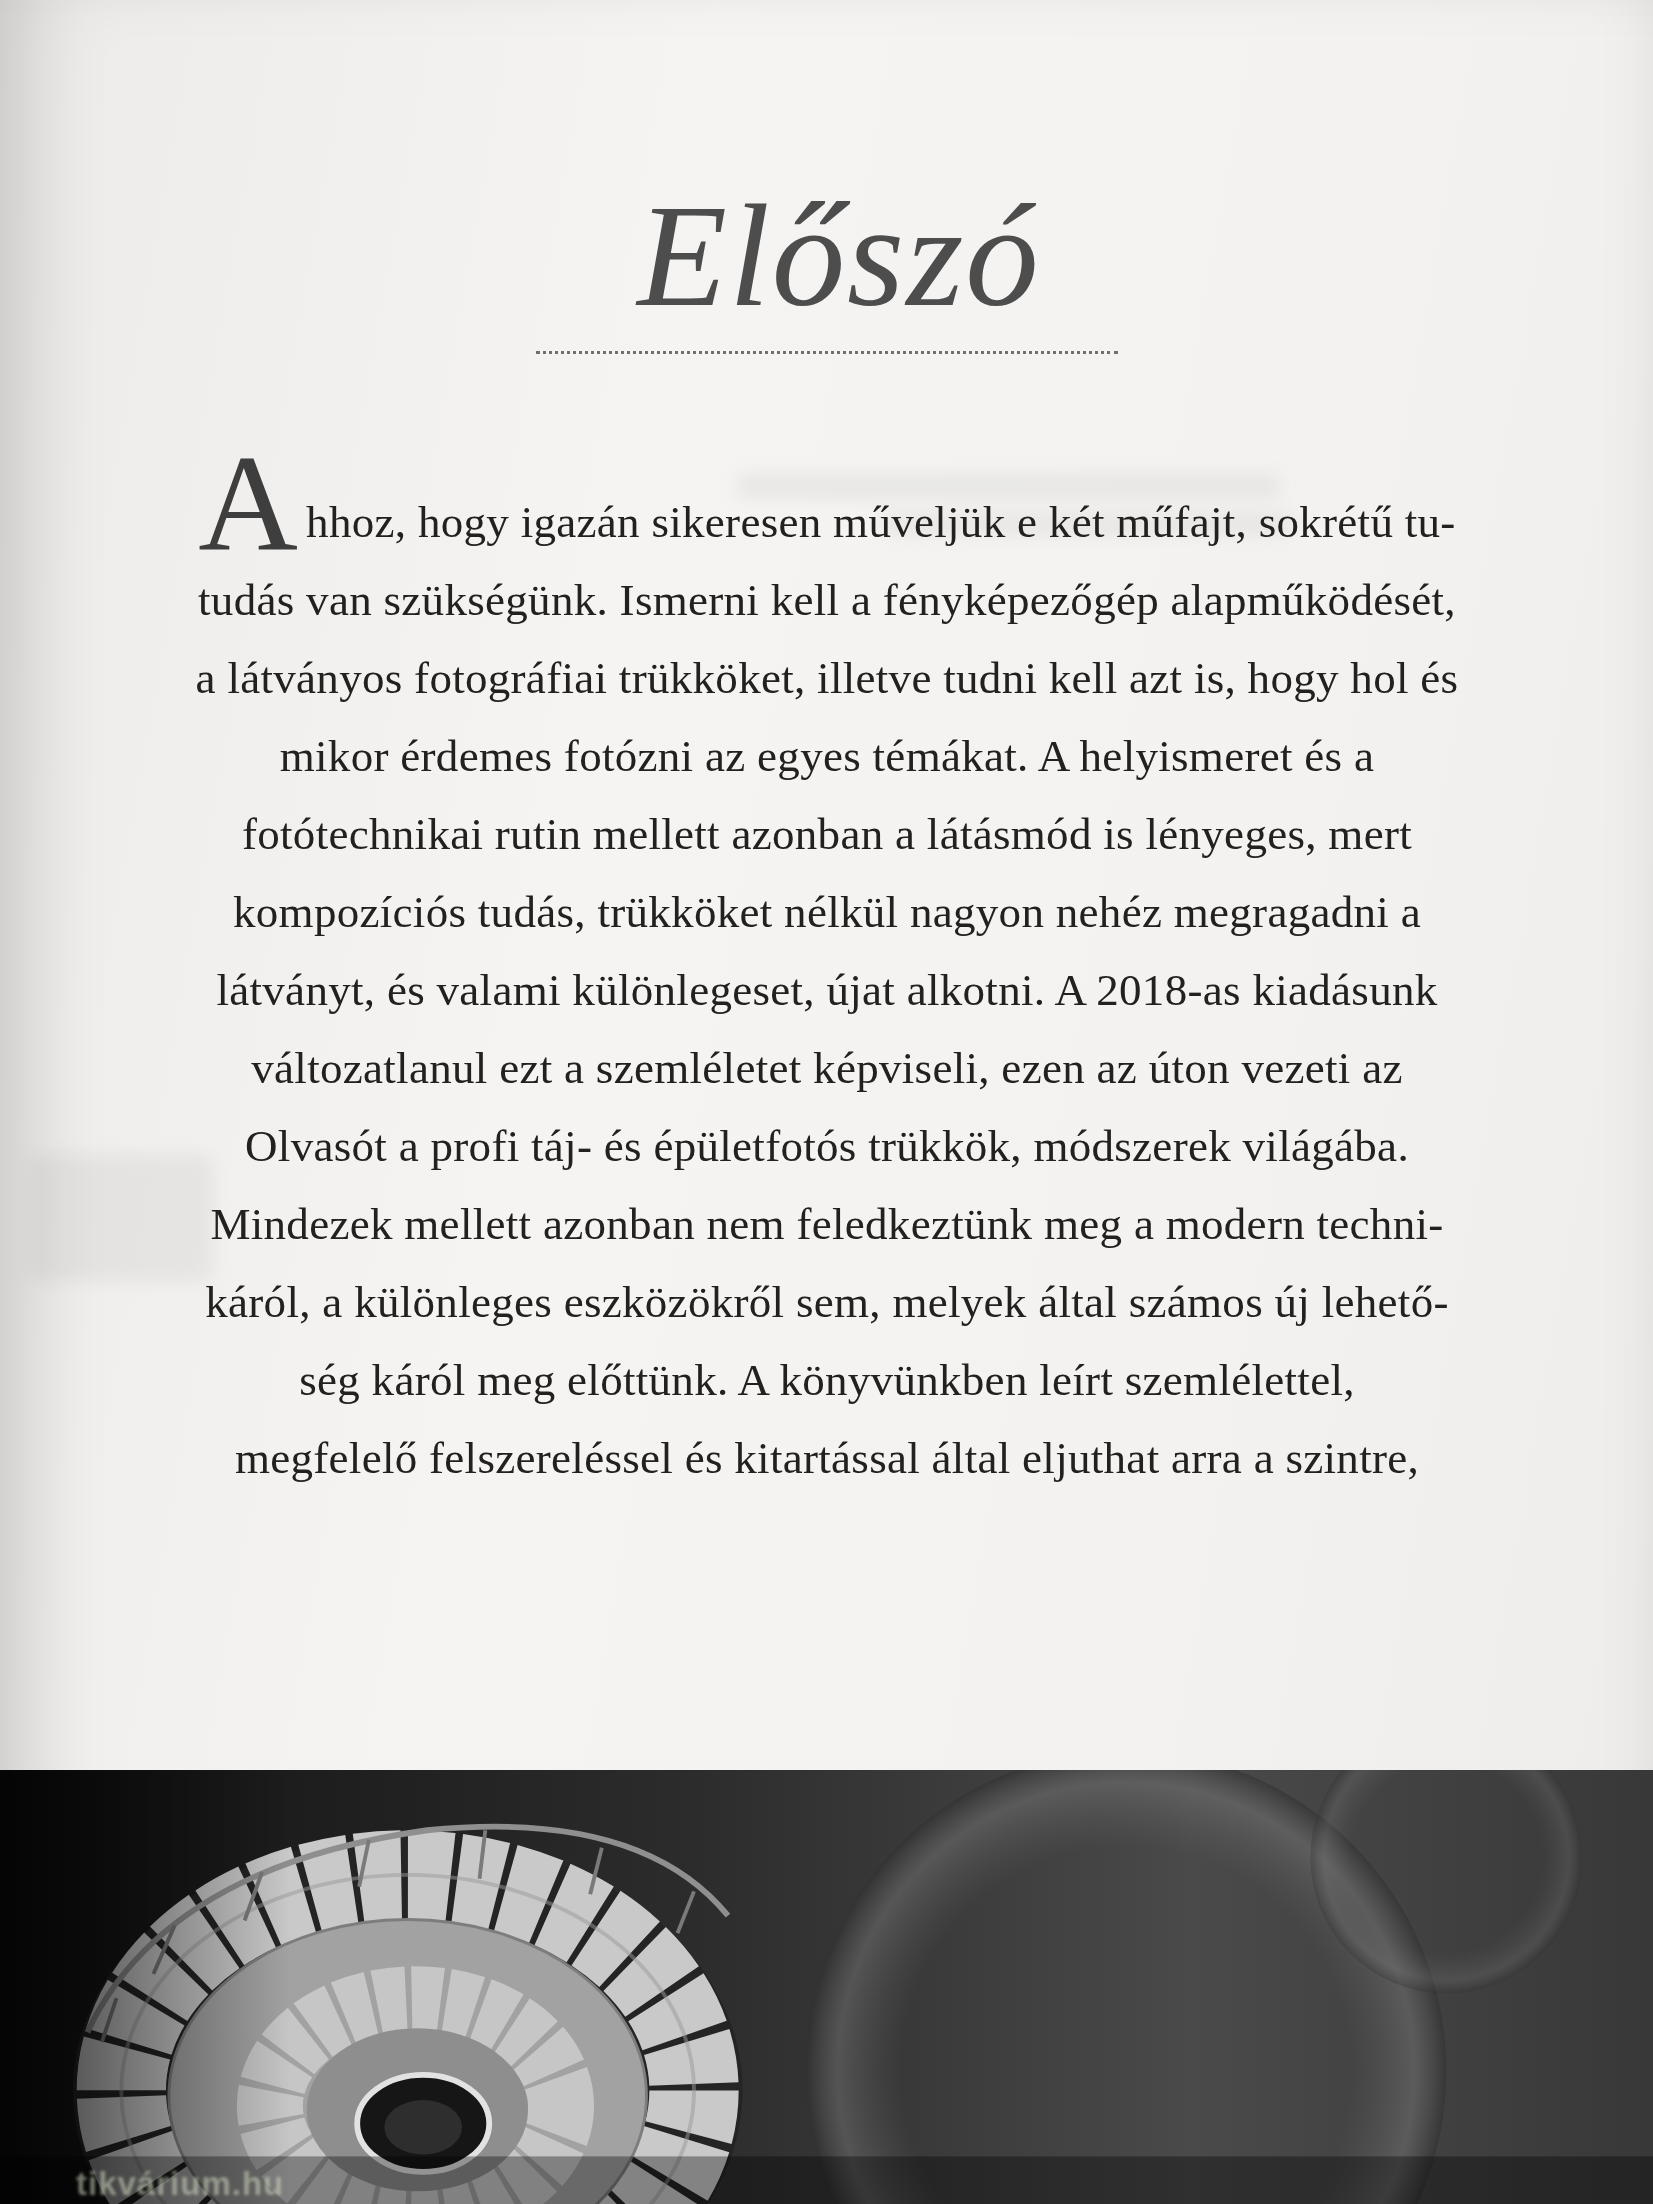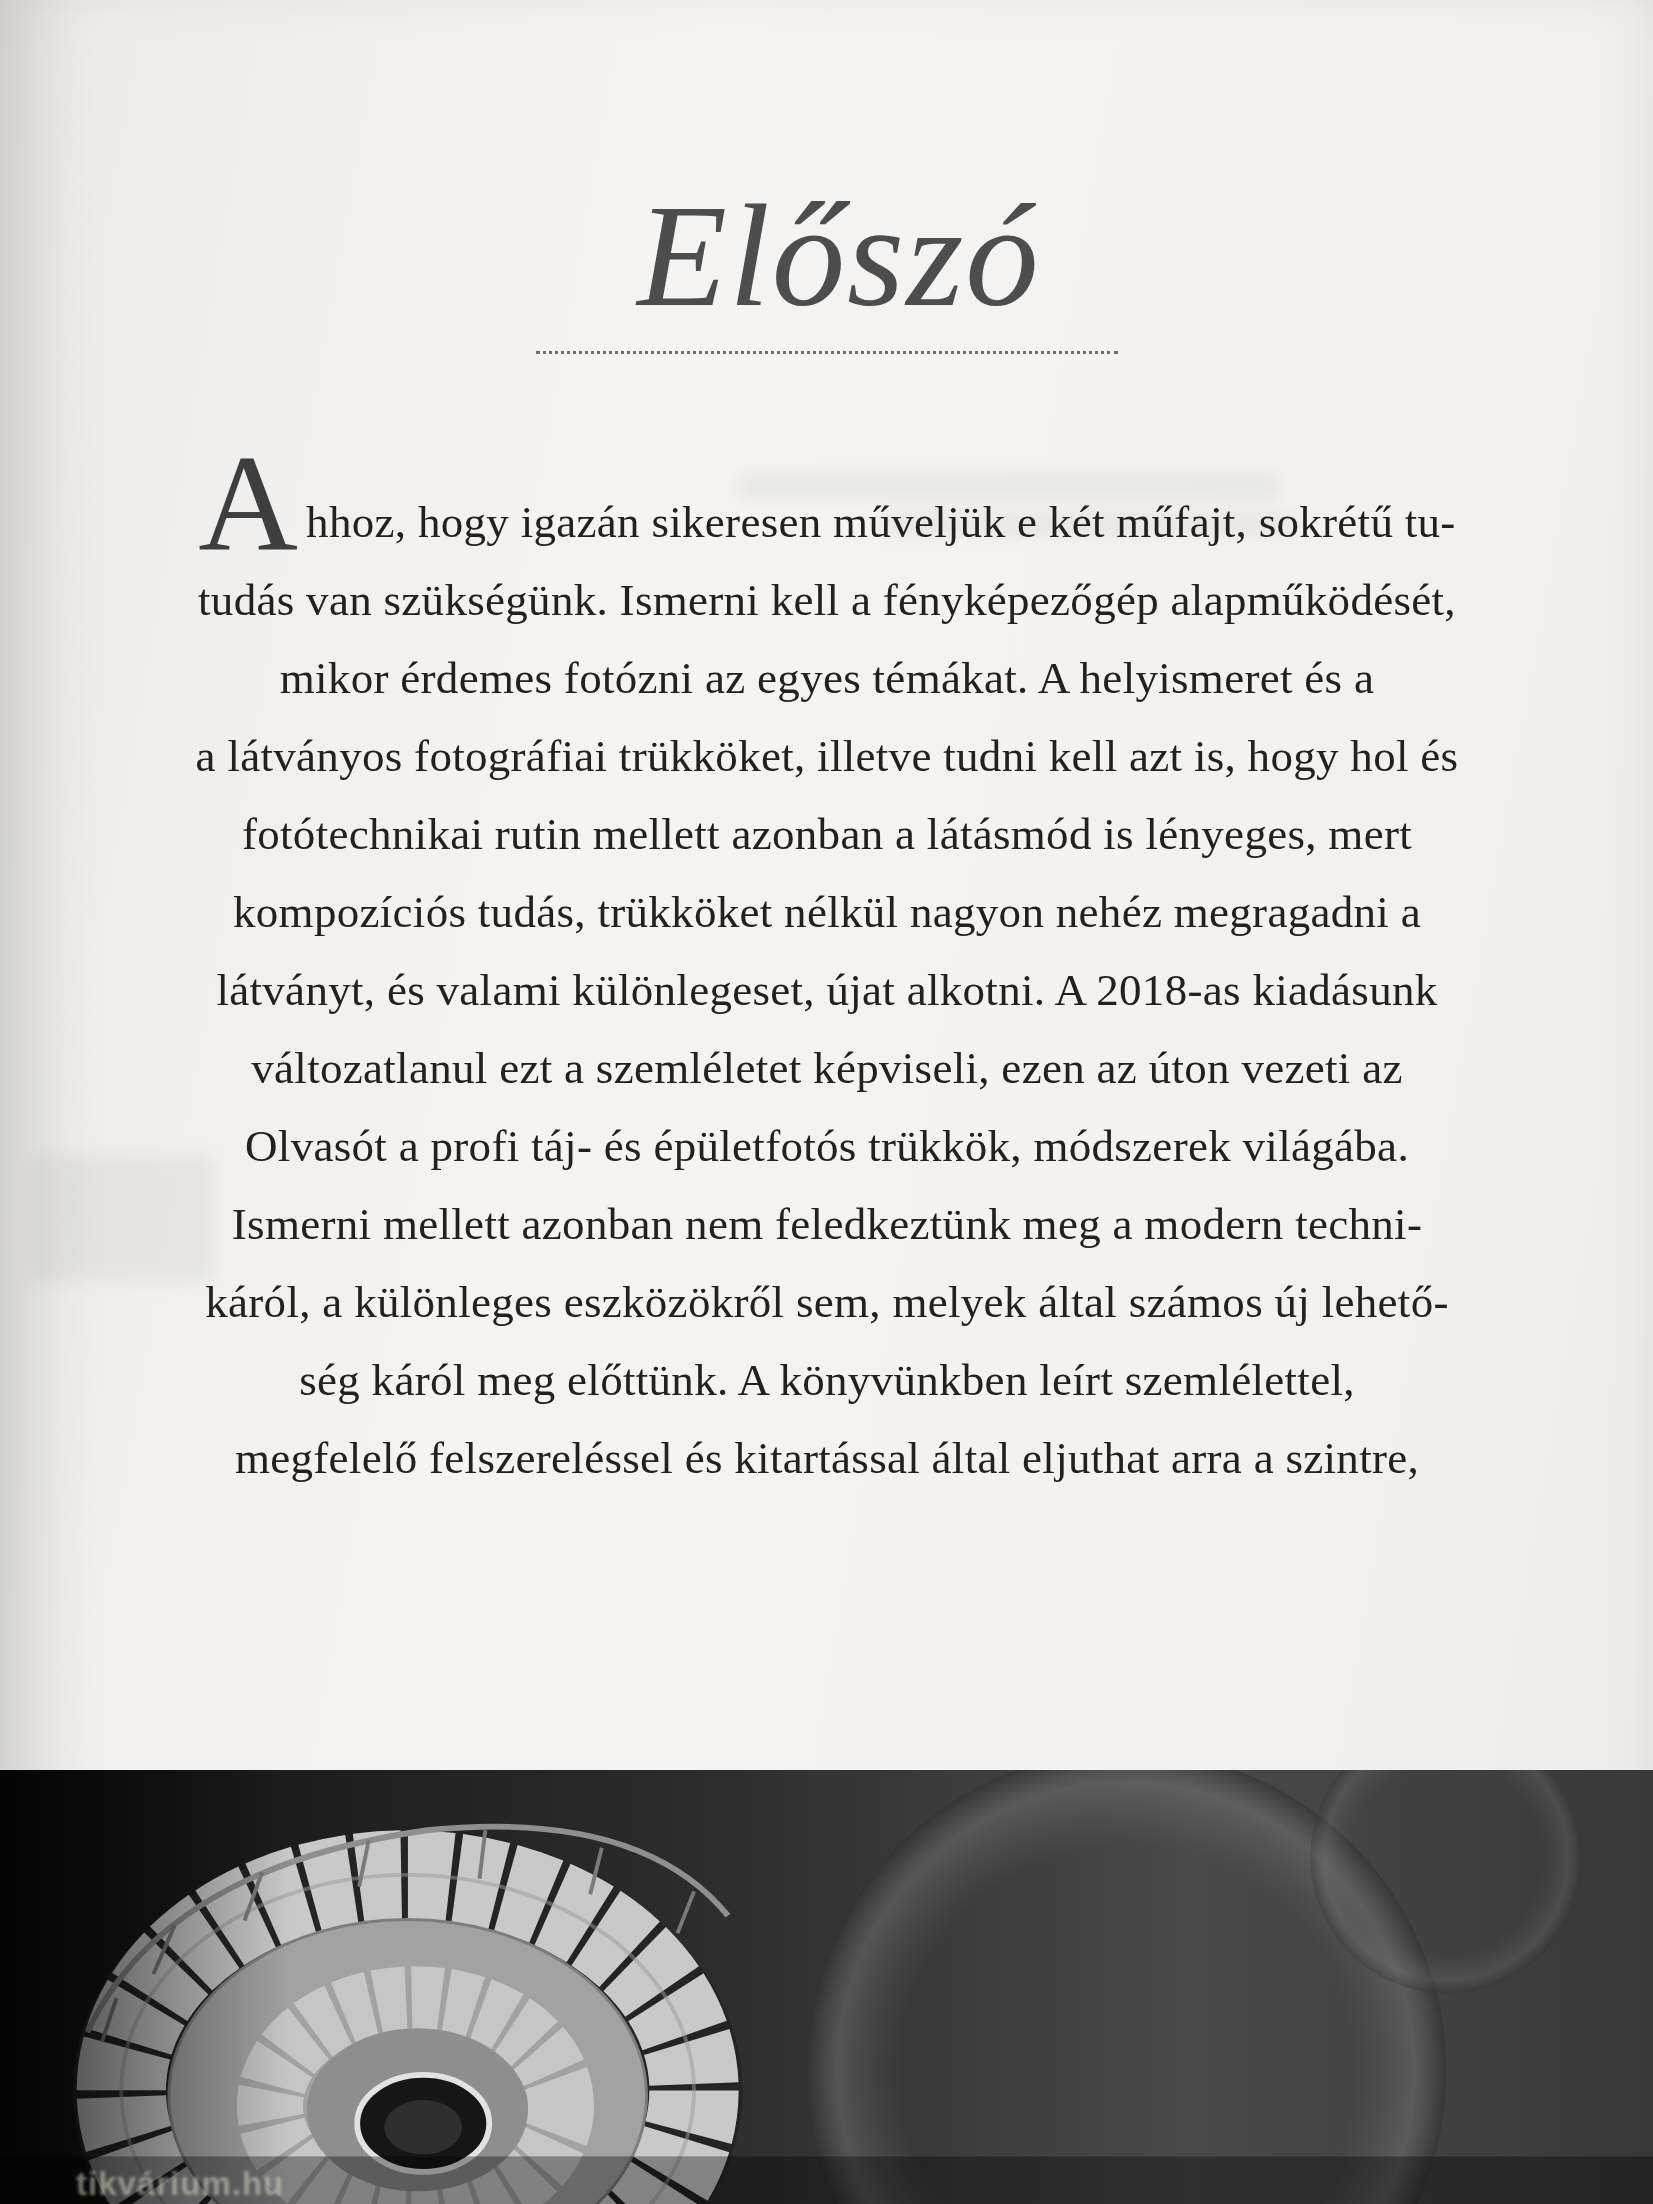--- a/index.html
+++ b/index.html
@@ -105,28 +105,28 @@
   <h1 class="page-title">Előszó</h1>
   <div class="title-divider"></div>
 
   <div class="ghost g1"></div>
   <div class="ghost g2"></div>
   <div class="ghost g3"></div>
 
   <section class="preface">
     <div class="text-line"><span class="drop-cap">A</span><span>hhoz, hogy igazán sikeresen műveljük e két műfajt, sokrétű tu-</span></div>
     <div class="text-line">tudás van szükségünk. Ismerni kell a fényképezőgép alapműködését,</div>
+    <div class="text-line">a látványos fotográfiai trükköket, illetve tudni kell azt is, hogy hol és</div>
     <div class="text-line">mikor érdemes fotózni az egyes témákat. A helyismeret és a</div>
-    <div class="text-line">a látványos fotográfiai trükköket, illetve tudni kell azt is, hogy hol és</div>
     <div class="text-line">fotótechnikai rutin mellett azonban a látásmód is lényeges, mert</div>
     <div class="text-line">kompozíciós tudás, trükköket nélkül nagyon nehéz megragadni a</div>
     <div class="text-line">látványt, és valami különlegeset, újat alkotni. A 2018-as kiadásunk</div>
     <div class="text-line">változatlanul ezt a szemléletet képviseli, ezen az úton vezeti az</div>
     <div class="text-line">Olvasót a profi táj- és épületfotós trükkök, módszerek világába.</div>
-    <div class="text-line">Ismerni mellett azonban nem feledkeztünk meg a modern techni-</div>
+    <div class="text-line">Mindezek mellett azonban nem feledkeztünk meg a modern techni-</div>
     <div class="text-line">káról, a különleges eszközökről sem, melyek által számos új lehető-</div>
     <div class="text-line">ség káról meg előttünk. A könyvünkben leírt szemlélettel,</div>
     <div class="text-line">megfelelő felszereléssel és kitartással által eljuthat arra a szintre,</div>
   </section>
 
   <figure class="photo">
     <svg width="1654" height="435" viewBox="0 0 1704 448" xmlns="http://www.w3.org/2000/svg">
       <defs>
         <linearGradient id="bgGrad" x1="0" y1="0" x2="1" y2="0">
           <stop offset="0" stop-color="#121212"></stop>

